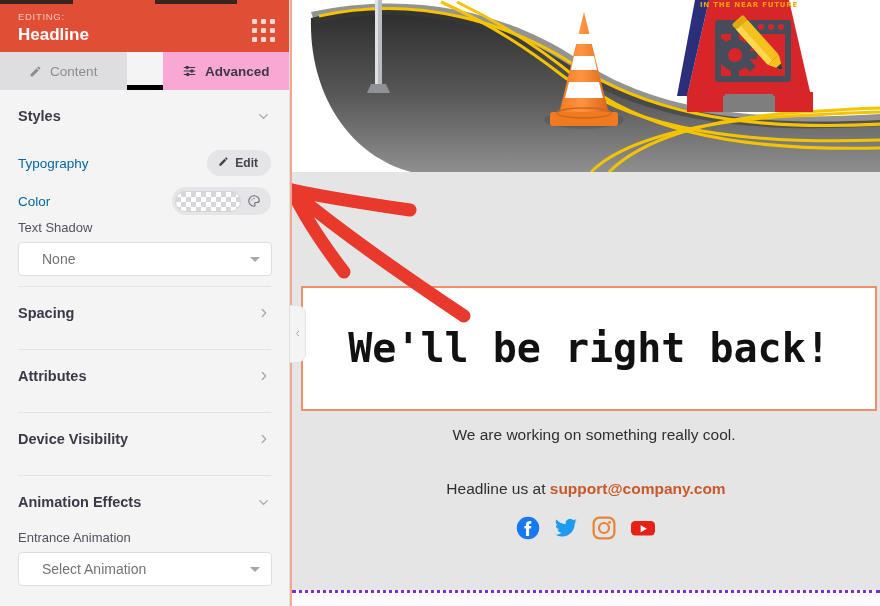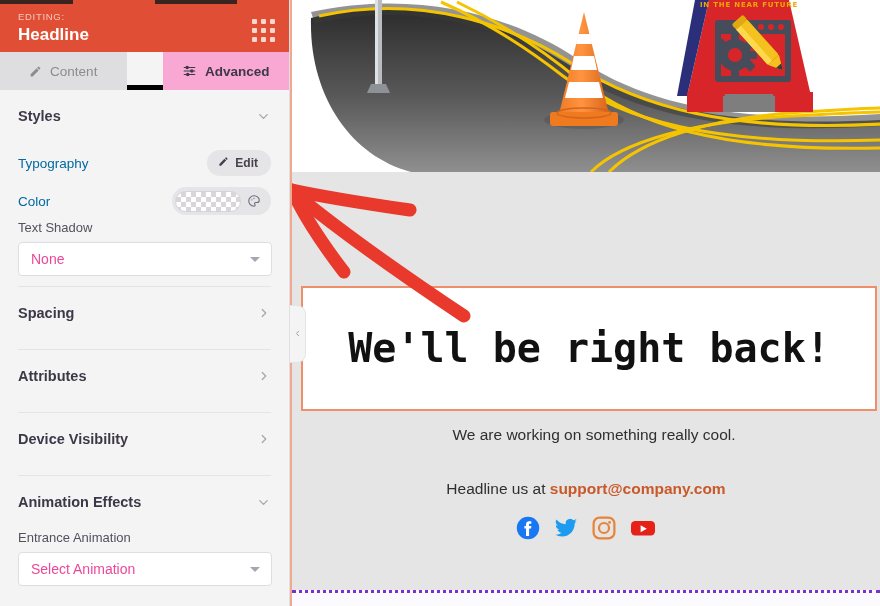--- a/index.html
+++ b/index.html
@@ -169,23 +169,23 @@
   }
   .select {
     position: relative;
     width: 254px;
     height: 34px;
     background: #ffffff;
     border: 1px solid #dedde1;
     border-radius: 4px;
     display: flex;
     align-items: center;
-    padding: 0 12px;
+    padding: 0 23px;
     font-size: 14px;
-    color: #ec4899;
+    color: #737373;
     cursor: pointer;
   }
   .select .caret {
     position: absolute;
     right: 11px; top: 50%;
     margin-top: -2px;
     width: 0; height: 0;
     border-left: 5px solid transparent;
     border-right: 5px solid transparent;
     border-top: 5px solid #a9a5b0;

